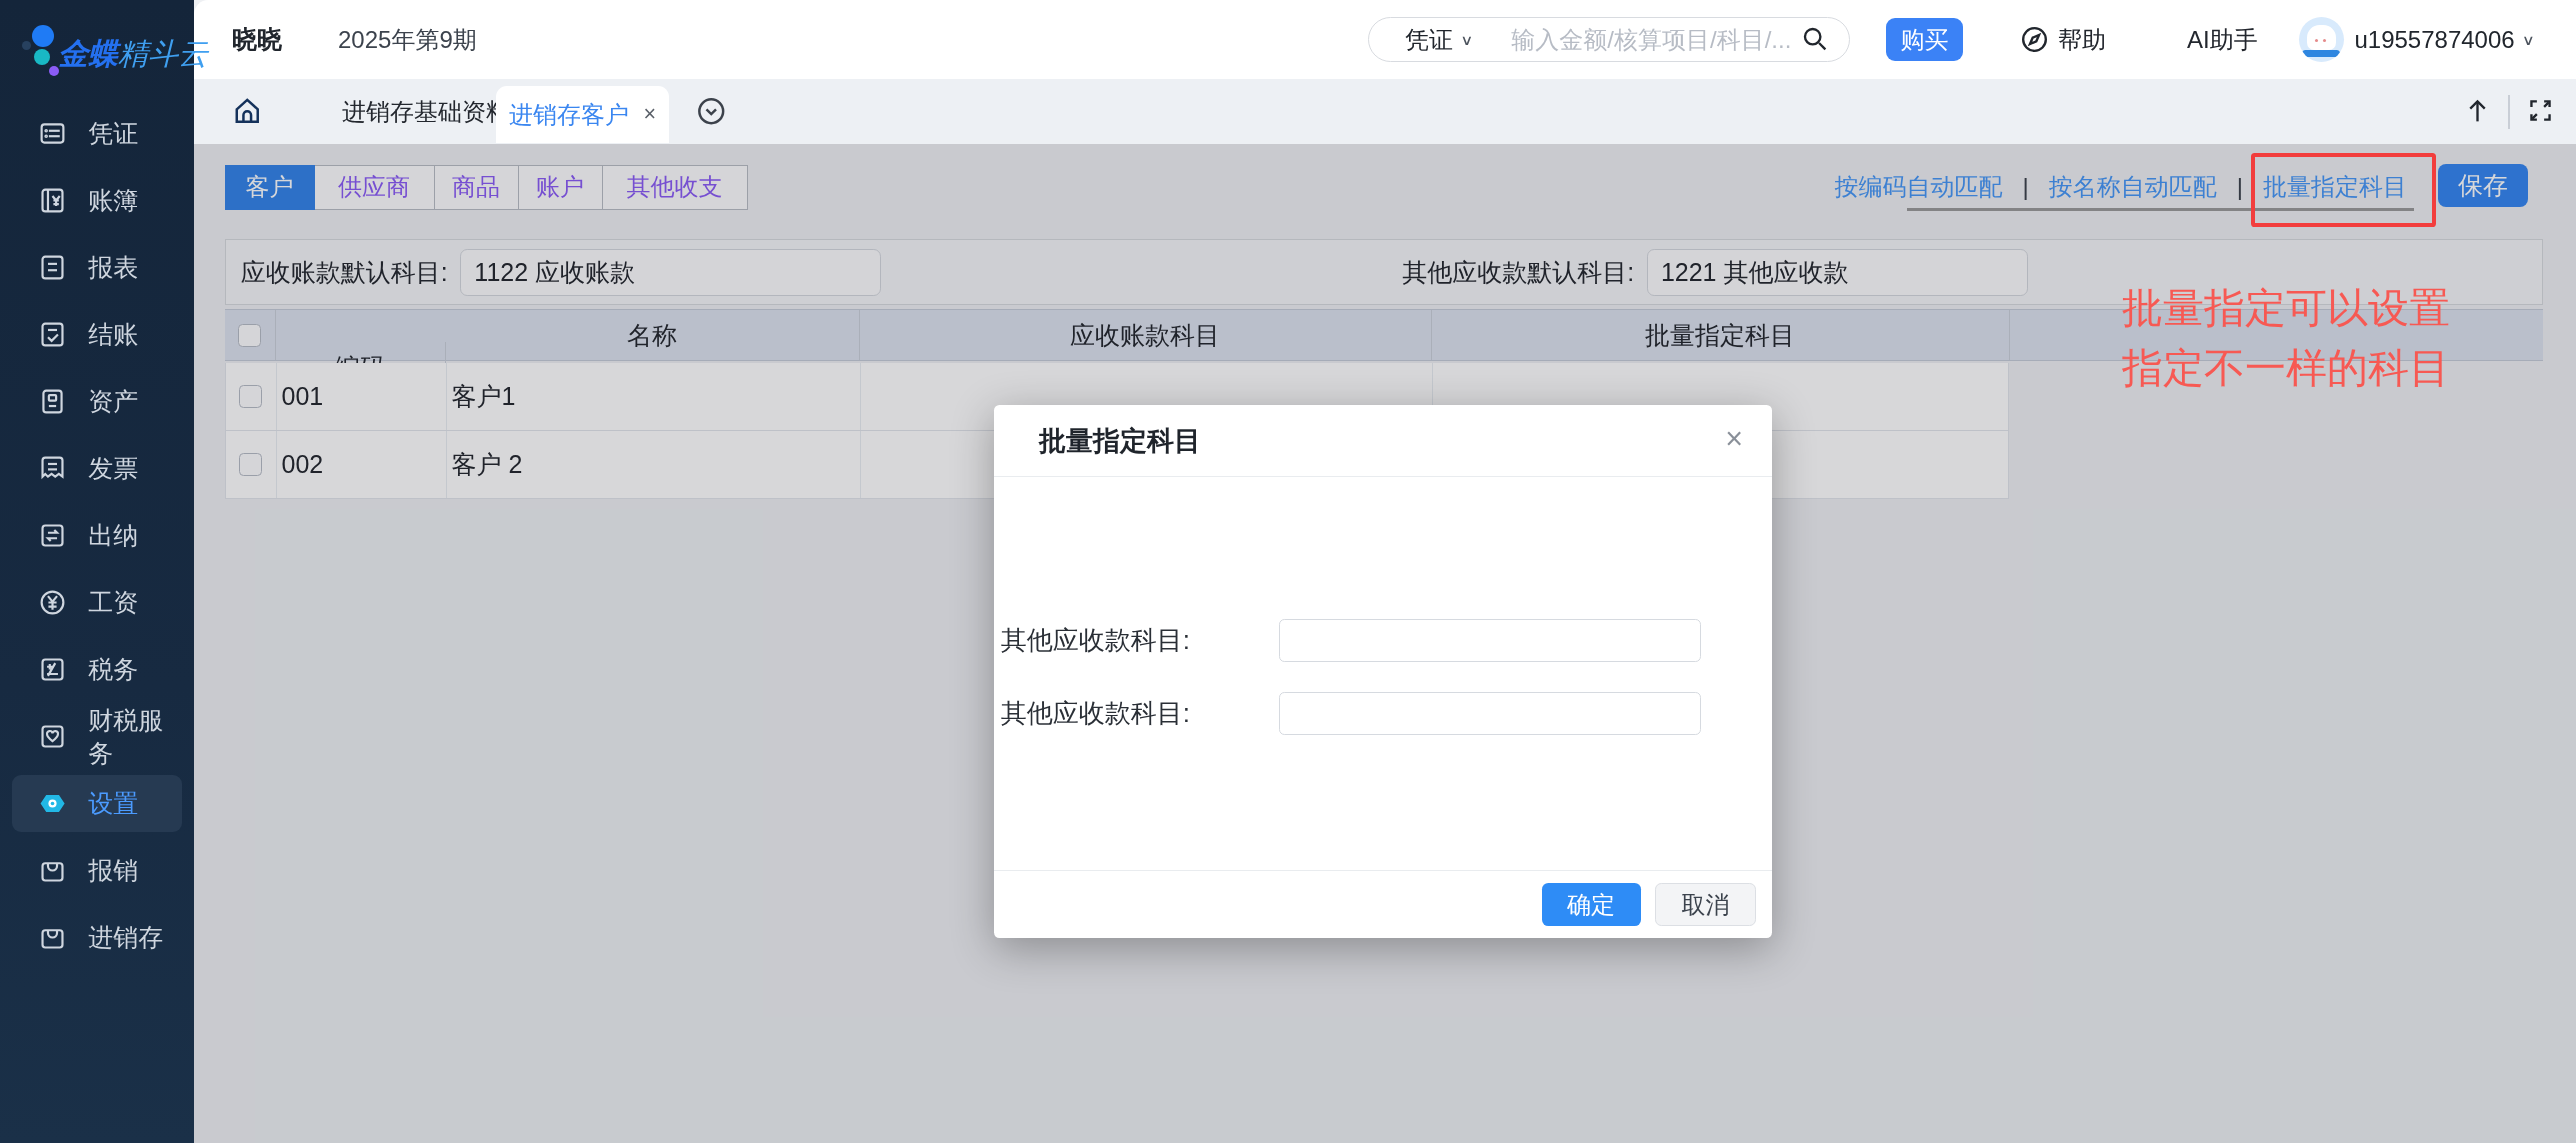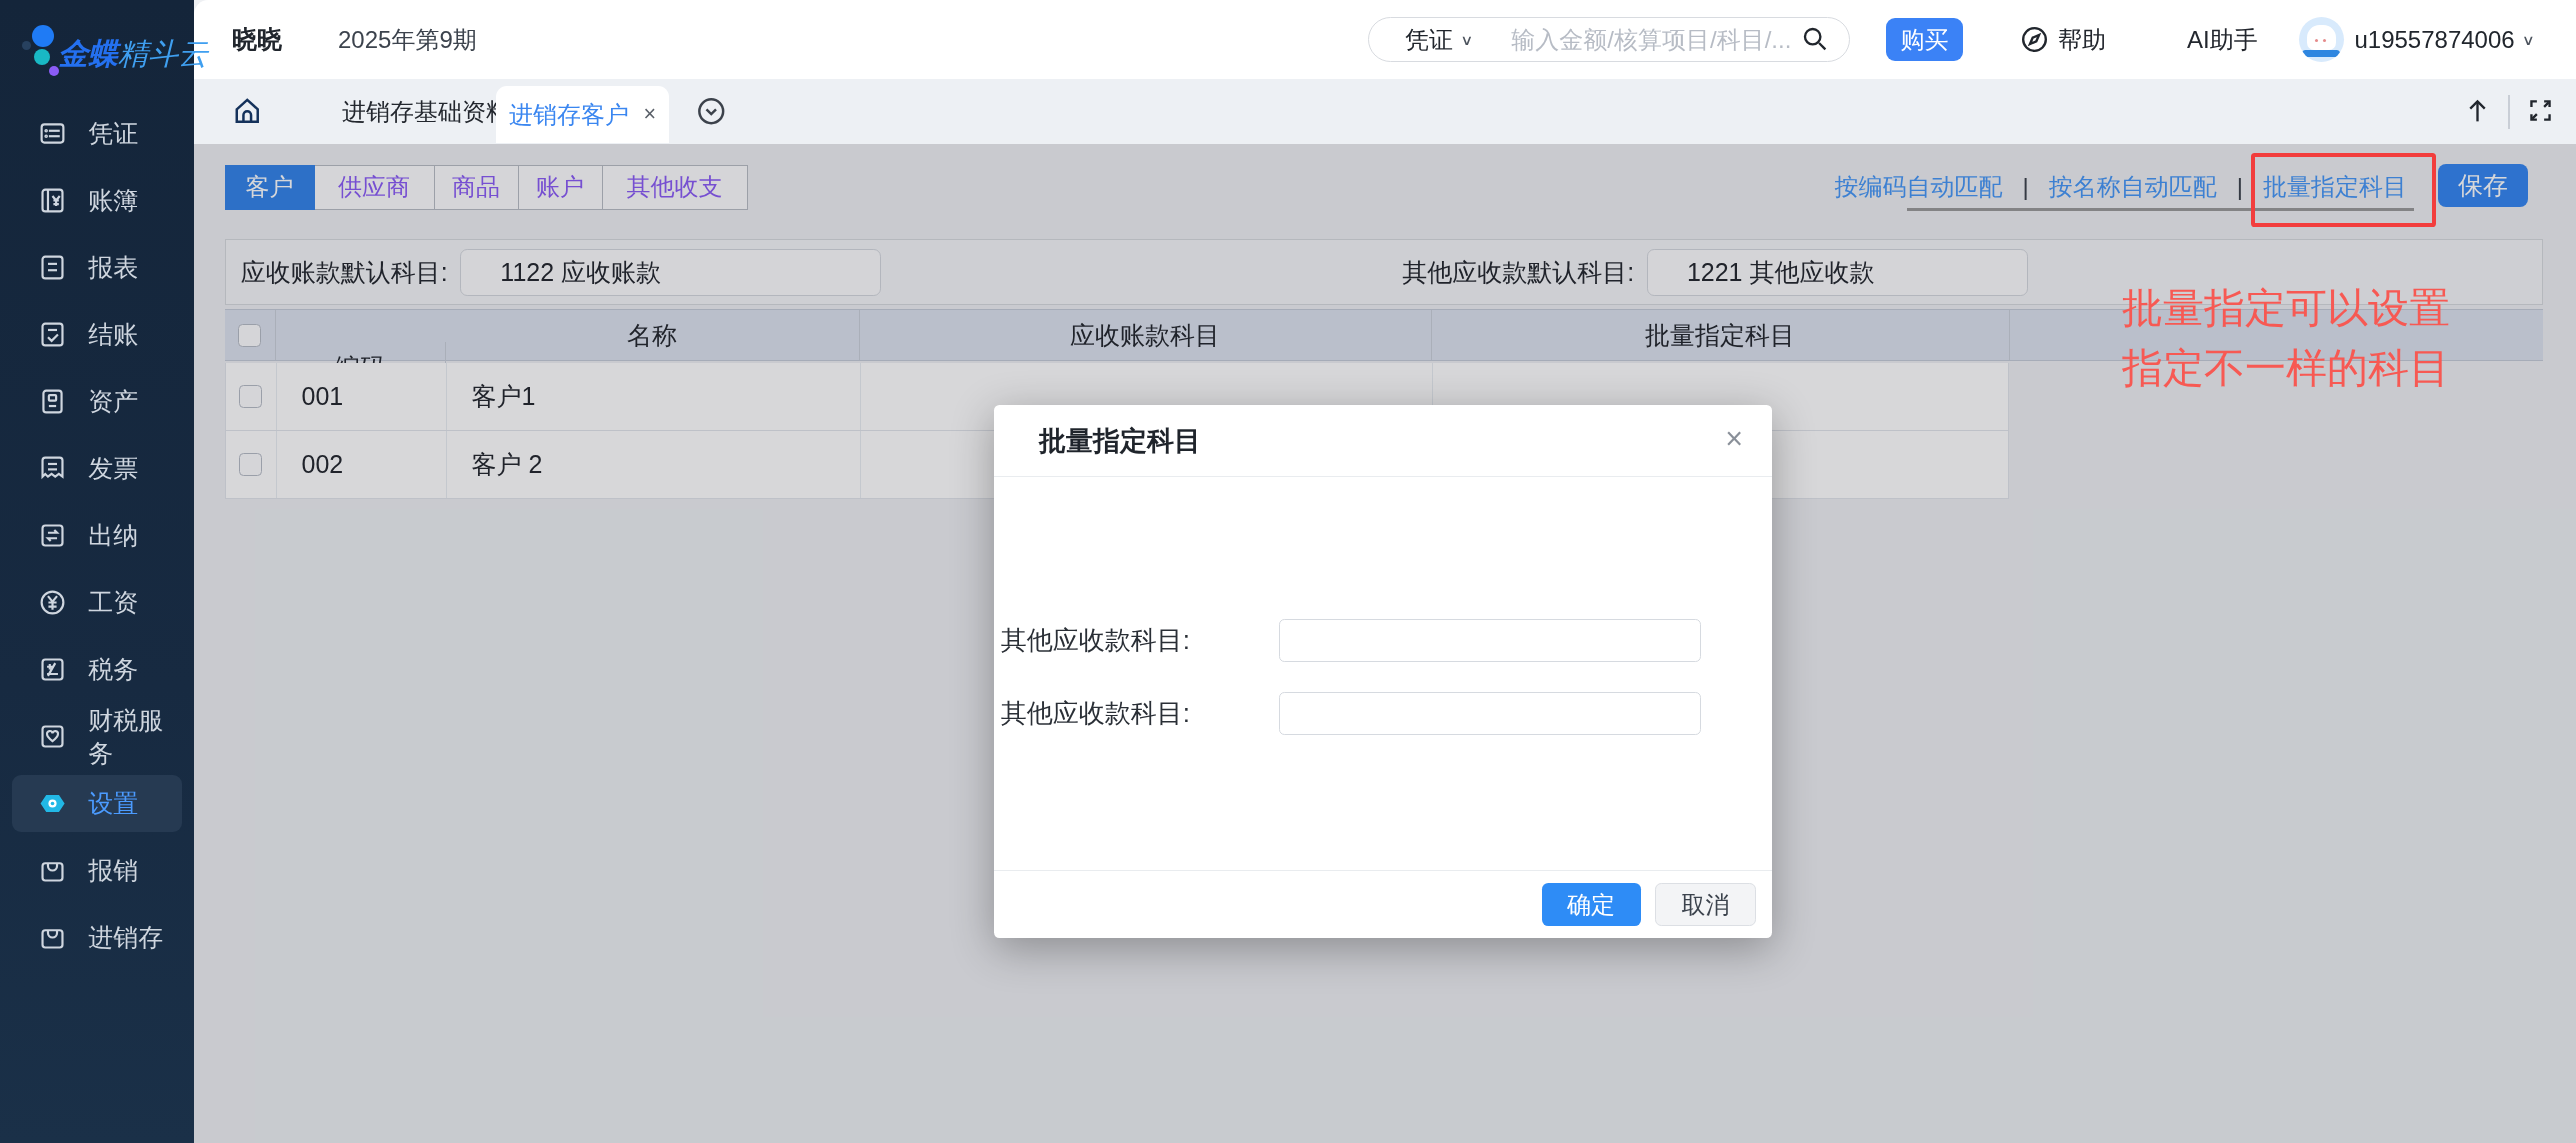--- a/index.html
+++ b/index.html
@@ -77,31 +77,31 @@
   .link { color:#4697f7; cursor:pointer; white-space:nowrap; }
   .link-sep { color:#3d434c; margin:0 20px; }
   .links-underline { position:absolute; left:1713px; top:64px; width:507px; height:2.7px; background:#9b9b9b; }
   .save-btn { position:absolute; right:48px; top:20px; width:90px; height:43px; background:#3486f2;
     color:#fff; border:none; border-radius:8px; font-size:25px; font-family:inherit; cursor:pointer; }
   
   .fields { position:absolute; left:30.5px; top:95px; width:2318px; height:66px; background:#f5f6f8;
     border:1.8px solid #d6dade; display:flex; align-items:center; }
   .f-label { font-size:25px; color:#23272e; white-space:nowrap; }
   .f-box { height:47px; background:#fcfcfd; border:1.8px solid #d4d8de; border-radius:7.2px;
-    display:flex; align-items:center; font-size:25px; color:#23272e; padding:0 39px; }
+    display:flex; align-items:center; font-size:25px; color:#23272e; padding:0 13px; }
   
   .tbl-head { position:absolute; left:30.5px; top:165px; width:2318px; height:52px; background:#dde3ee;
     border-top:1.8px solid #c5ccd8; border-bottom:1.8px solid #c5ccd8; display:flex; }
   .th { display:flex; align-items:center; justify-content:center; font-size:25px; color:#23272e;
     border-right:1.8px solid #c9cfd9; height:100%; }
   .th.nob { border-right:none; }
   .tbl-row { position:absolute; left:30.5px; width:1784px; height:68px; background:#fff;
     border-bottom:1.8px solid #e1e5eb; border-left:1.8px solid #e1e5eb; border-right:1.8px solid #e1e5eb; display:flex; }
   .td { display:flex; align-items:center; font-size:25px; color:#23272e; border-right:1.8px solid #e9edf2;
-    height:100%; padding-left:25px; }
+    height:100%; padding-left:5px; }
   .td.nob { border-right:none; }
   .ckwrap { display:flex; align-items:center; justify-content:center; padding-left:0; }
   .ckbox { width:23px; height:23px; border:1.8px solid #b6bcc6; border-radius:4.5px; background:#fdfdfe; cursor:pointer; }
   
   .dim { position:absolute; left:194px; top:144px; width:2382px; height:1000px;
     background:rgba(15,20,30,0.17); z-index:20; }
   .modal { position:absolute; left:994px; top:405px; width:778px; height:533px; background:#fff;
     border-radius:5.4px; box-shadow:0 10.8px 43px rgba(0,0,0,0.30); z-index:40; }
   .m-head { position:relative; height:72px; border-bottom:1.8px solid #e9ecef; display:flex; align-items:center; }
   .m-title { margin-left:45px; font-size:27px; font-weight:bold; color:#1f242b; }

